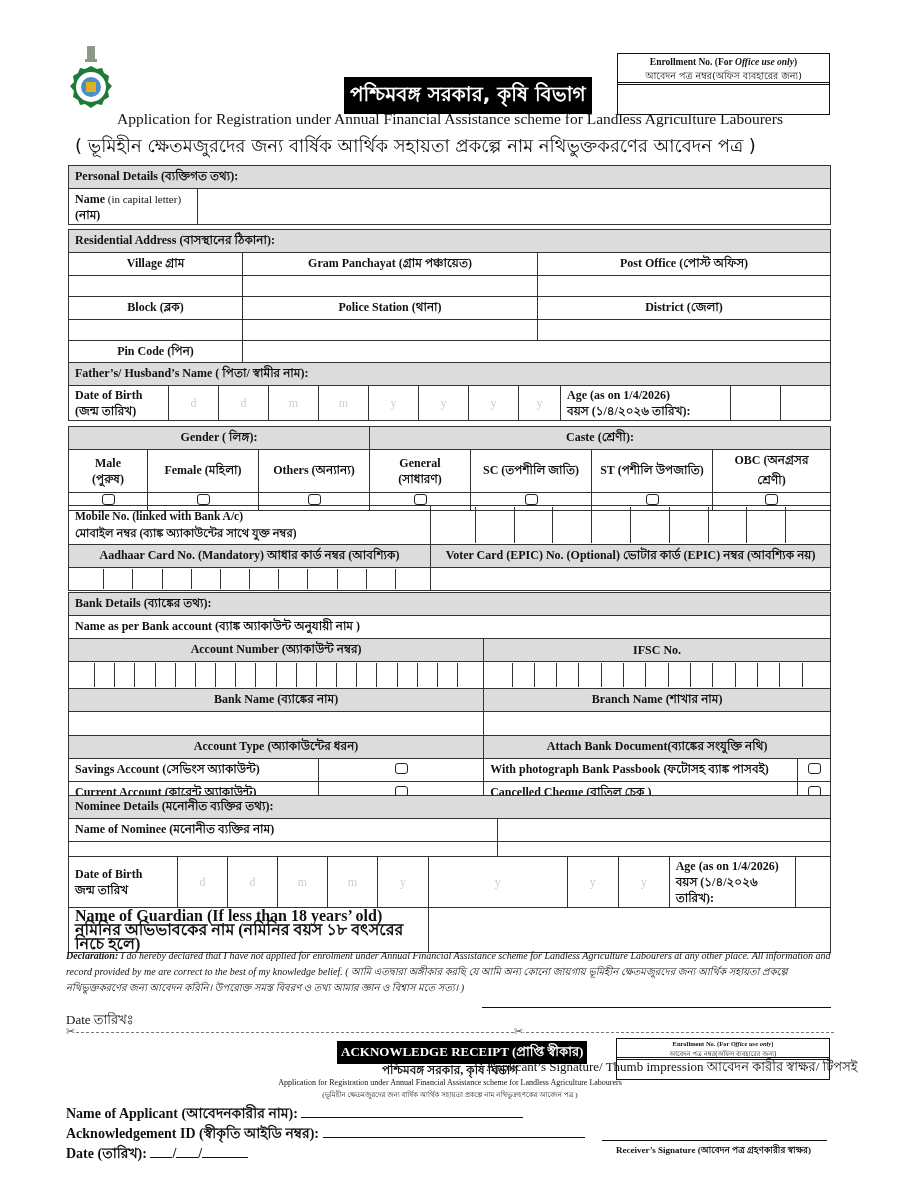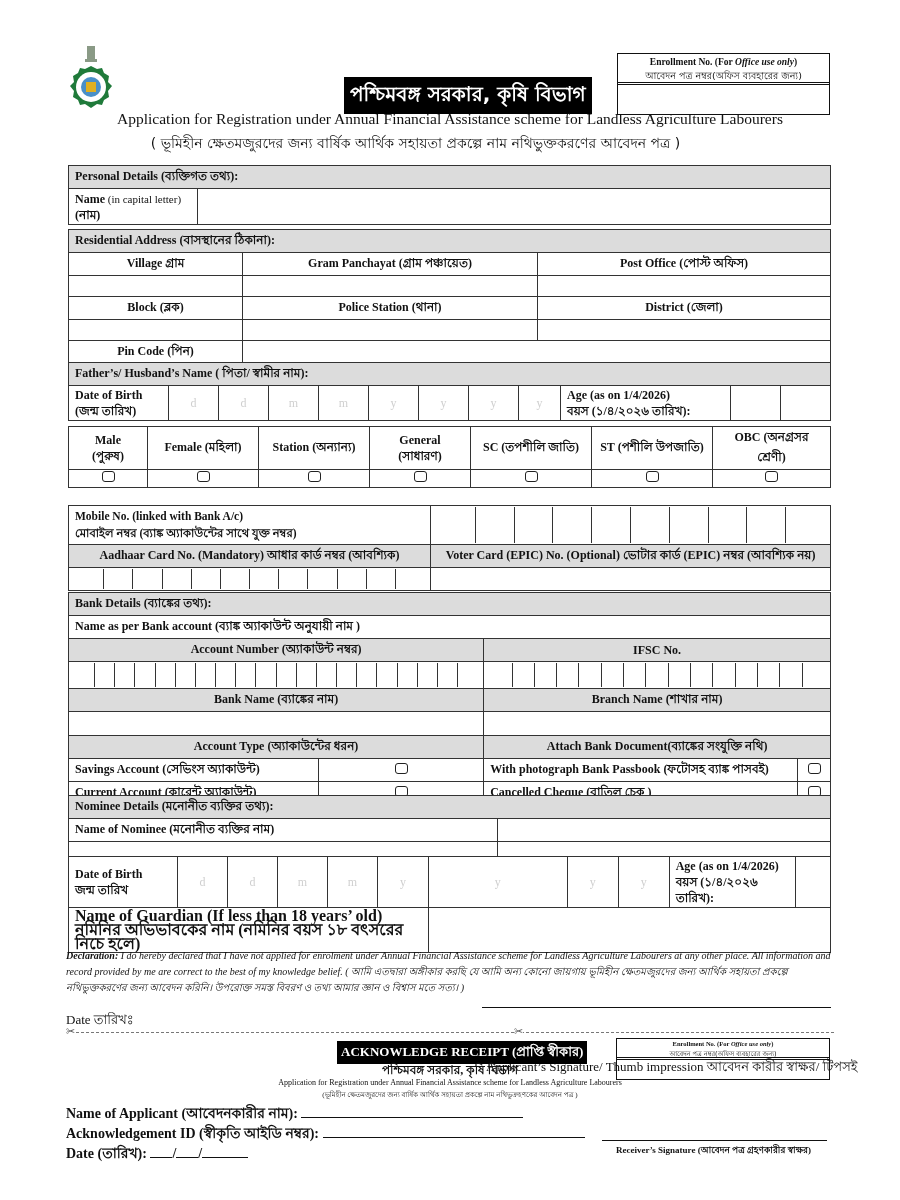--- a/index.html
+++ b/index.html
@@ -2,21 +2,21 @@
 <html><head>
 <meta charset="utf-8">
 <style>
   * { box-sizing: border-box; }
   body { margin: 0; background: #fff; font-family: "Liberation Serif", serif; color: #111; }
   .page { position: relative; width: 900px; height: 1200px; background: #fff; overflow: hidden; }
   .abs { position: absolute; }
   .logo { left: 66px; top: 44px; width: 50px; height: 72px; }
   .title-black { left: 344px; top: 77px; background: #000; color: #fff; font-size: 20px; font-weight: bold; padding: 2px 6px; font-family: "DejaVu Sans", sans-serif; }
   .title-en { left: 0; width: 900px; top: 110px; text-align: center; font-size: 15.5px; }
-  .title-bn { left: 0; width: 831px; top: 132px; text-align: center; font-size: 14px; font-family: "DejaVu Sans", sans-serif; }
+  .title-bn { left: 0; width: 831px; top: 132px; text-align: center; font-size: 18px; font-family: "DejaVu Sans", sans-serif; }
   .enroll { left: 617px; top: 53px; width: 213px; height: 62px; border: 1px solid #111; }
   .enroll .hd { height: 31px; border-bottom: 3px double #111; text-align: center; font-size: 9.5px; line-height: 14px; padding-top: 1px; }
   .enroll .hd b { font-weight: bold; }
   .bn { font-family: "DejaVu Sans", sans-serif; }
   table.f { position: absolute; left: 68px; width: 763px; border-collapse: collapse; font-size: 12px; }
   table.f td { border: 1px solid #333; padding: 1px 6px; vertical-align: middle; }
   table.f td.h { background: #dcdcdc; font-weight: bold; }
   table.f td.c { text-align: center; font-weight: bold; }
   table.f td.b { font-weight: bold; }
   td.ph { color: #cfcfcf; text-align: center; font-size: 12px; }
@@ -128,24 +128,28 @@
       <td class="ph" style="width:42px">y</td>
       <td class="b" style="width:170px;line-height:16px;"><span>Age (as on 1/4/2026)</span><br><span>বয়স (১/৪/২০২৬ তারিখ):</span></td>
       <td style="width:50px"></td>
       <td></td>
     </tr>
   </tbody>
     </table>
 
   <table class="f" style="top:426px;">
     <tbody>
+        <tr style="height:20px;">
+      <td class="h c" colspan="3">Gender ( লিঙ্গ):</td>
+      <td class="h c" colspan="4">Caste (শ্রেণী):</td>
+    </tr>
     <tr style="height:36px;">
       <td class="c" style="width:79px;line-height:16px;"><span>Male</span><br><span>(পুরুষ)</span></td>
       <td class="c" style="width:111px;">Female (মহিলা)</td>
-      <td class="c" style="width:111px;">Station (অন্যান্য)</td>
+      <td class="c" style="width:111px;">Others (অন্যান্য)</td>
       <td class="c" style="width:101px;line-height:16px;"><span>General</span><br><span>(সাধারণ)</span></td>
       <td class="c" style="width:121px;">SC (তপশীলি জাতি)</td>
       <td class="c" style="width:121px;">ST (পশীলি উপজাতি)</td>
       <td class="c">OBC (অনগ্রসর শ্রেণী)</td>
     </tr>
     <tr style="height:15px;">
       <td class="c"><span class="cb"></span></td>
       <td class="c"><span class="cb"></span></td>
       <td class="c"><span class="cb"></span></td>
       <td class="c"><span class="cb"></span></td>

